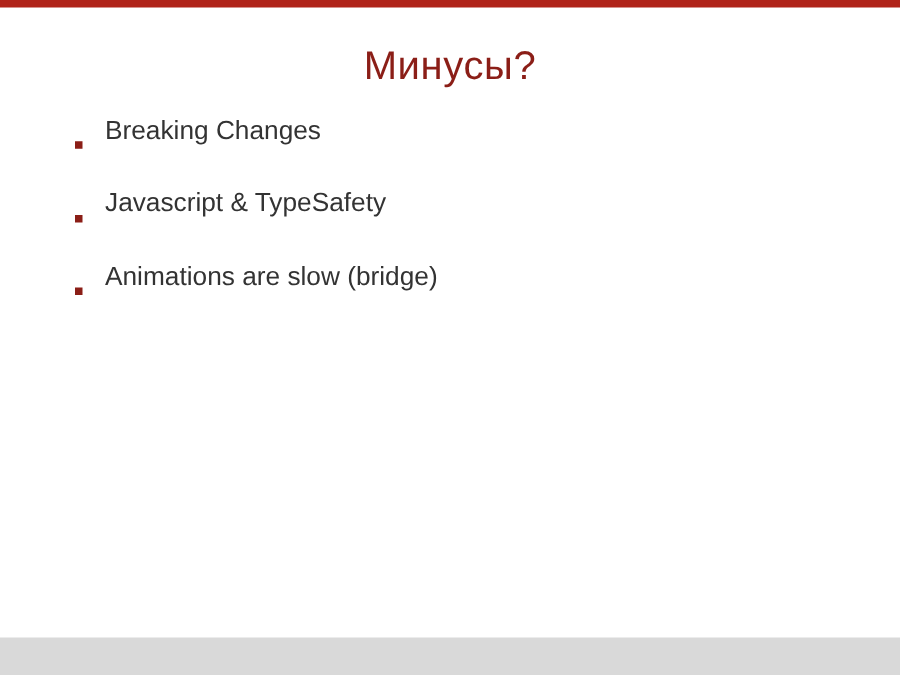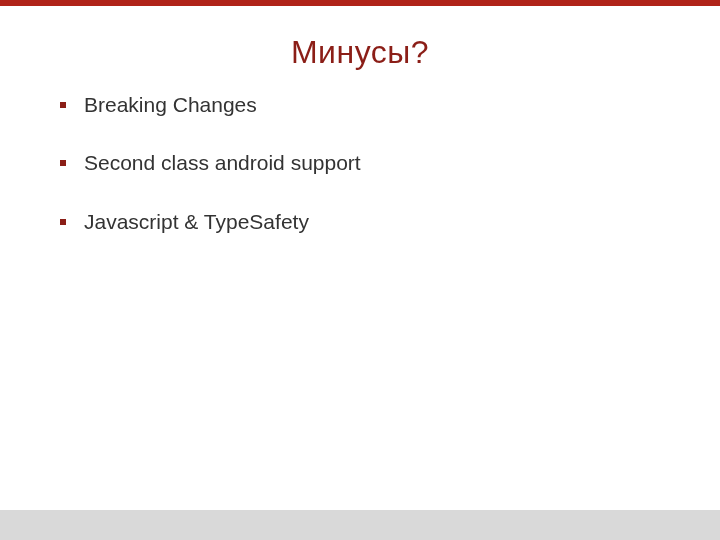--- a/index.html
+++ b/index.html
@@ -30,21 +30,21 @@
       color: #8b1e17;
       margin-bottom: 20px;
       letter-spacing: 0.5px;
     }
     .bullets {
       list-style: none;
       padding-left: 12px;
     }
     .bullets li {
       display: flex;
-      align-items: flex-start;
+      align-items: flex-end;
       margin-bottom: 30px;
       color: #333333;
       font-size: 21px;
       line-height: 1.35;
       font-weight: 400;
     }
     .bullet-marker {
       display: inline-block;
       width: 6px;
       height: 6px;
@@ -73,22 +73,22 @@
 <div class="slide">
   <h1 class="title">Минусы?</h1>
 
   <ul class="bullets">
     <li>
       <span class="bullet-marker"></span>
       <span class="bullet-text">Breaking Changes</span>
     </li>
     <li>
       <span class="bullet-marker"></span>
-      <span class="bullet-text">Second class android support</span>
+      <span class="bullet-text">Javascript &amp; TypeSafety</span>
     </li>
     <li>
       <span class="bullet-marker"></span>
-      <span class="bullet-text">Javascript &amp; TypeSafety</span>
+      <span class="bullet-text">Animations are slow (bridge)</span>
     </li>
   </ul>
 </div>
 
 <div class="bottom-bar"></div>
 
 </body></html>

